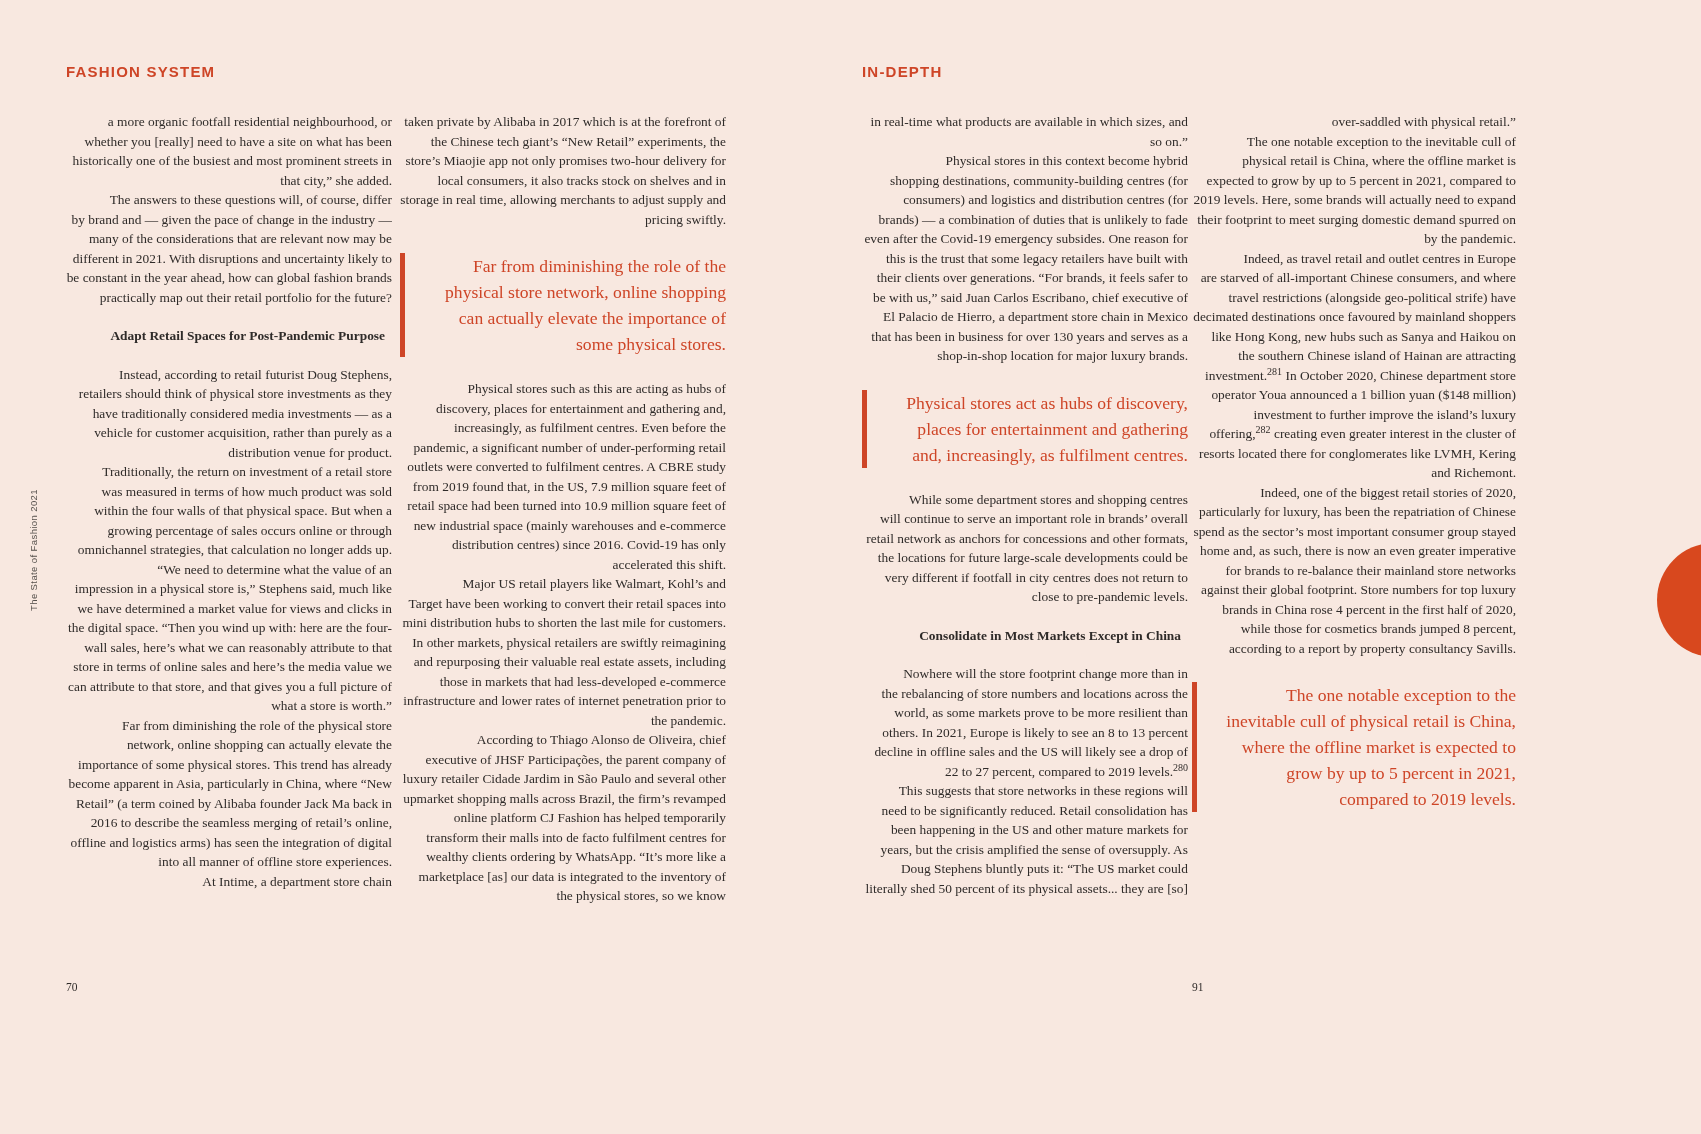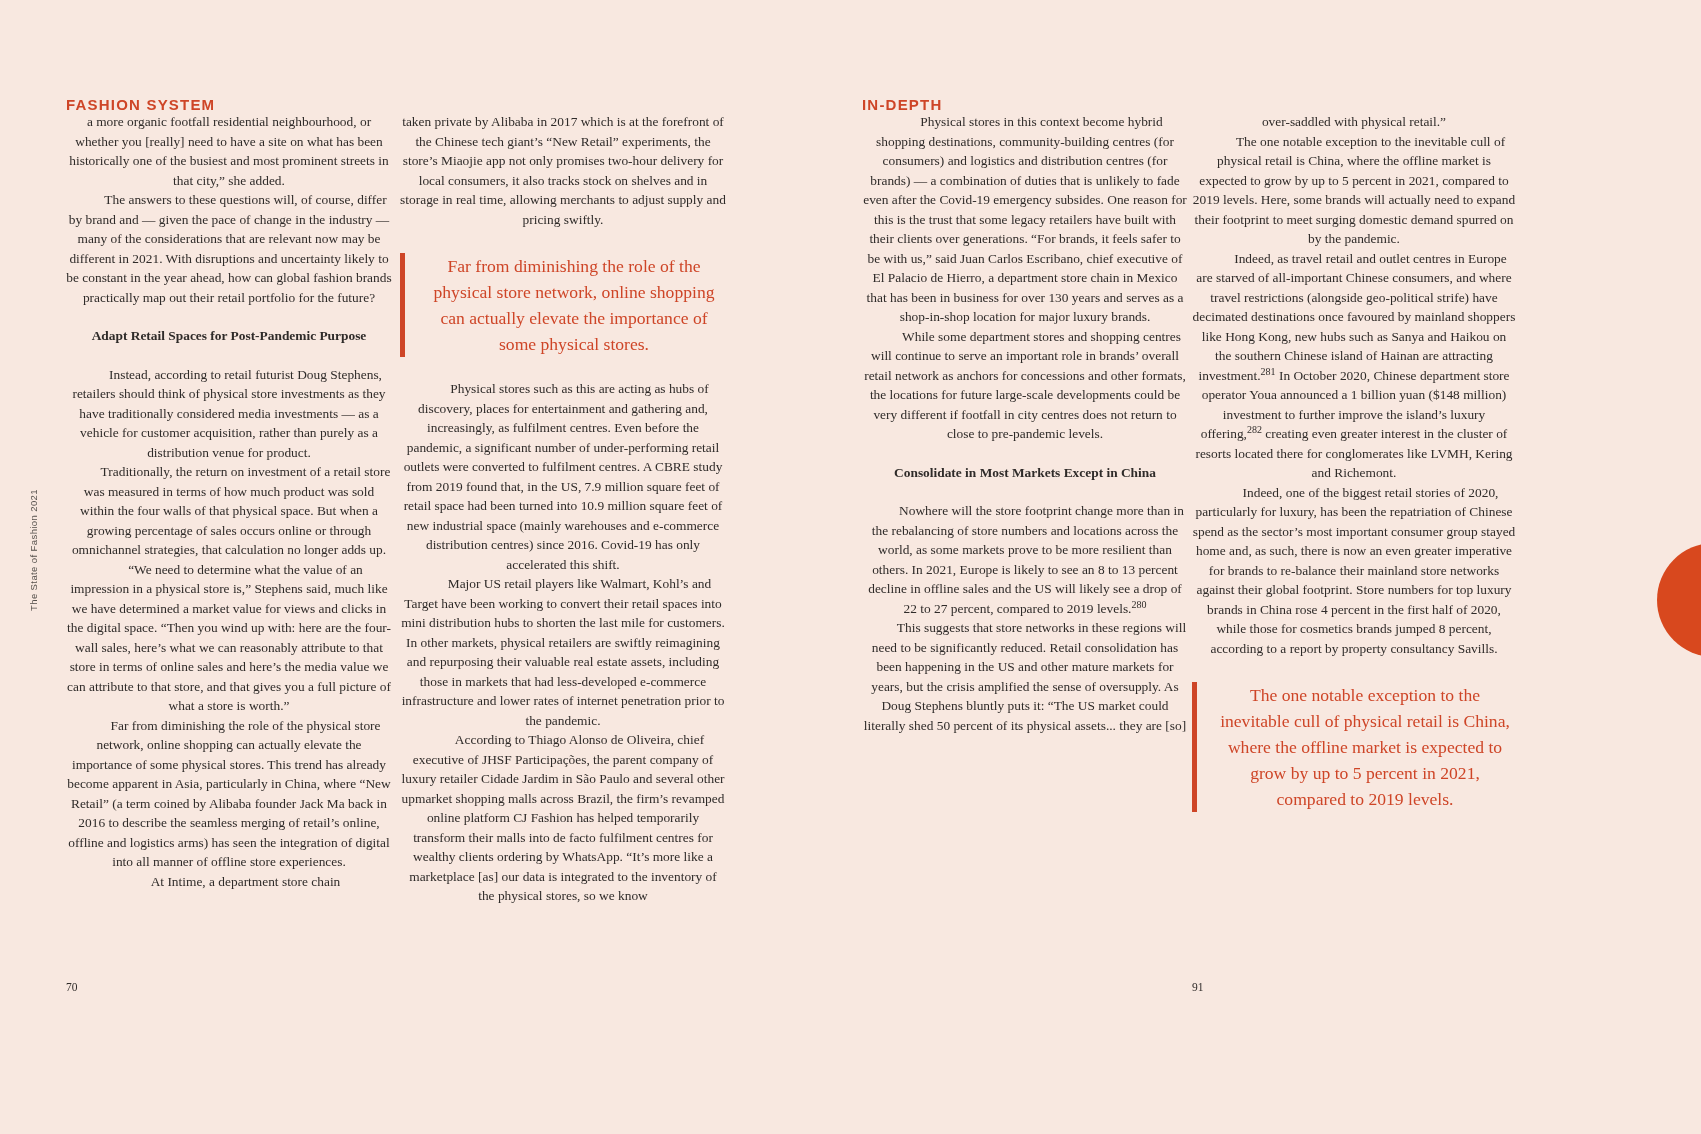--- a/index.html
+++ b/index.html
@@ -8,26 +8,25 @@
     position:relative;overflow:hidden;
     background:var(--bg,#F8E8E0);
     font-family:"Liberation Serif",serif;
     color:var(--body,#2F2B29);
   }
   .page-header{
     position:absolute;top:63px;
     font-family:"Liberation Sans",sans-serif;
     font-weight:bold;font-size:15px;letter-spacing:1.2px;
     color:var(--accent,#CE4527);
-    margin-top:33px;
   }
   .column{
     position:absolute;top:112px;height:860px;overflow:hidden;
     font-size:13.4px;line-height:19.5px;
-    text-align:center;
+    text-align:right;
   }
   .para{margin:0;}
   .para.indent{text-indent:33px;}
   .subhead{font-weight:bold;margin:19px 7px;}
   .pullquote{
     border-left:5px solid var(--accent,#CE4527);
     padding-left:17px;margin:24px 0 22px 0;
     color:var(--accent,#CE4527);
     font-size:17.6px;line-height:26px;
   }
@@ -67,21 +66,23 @@
       <div class="para indent">Physical stores such as this are acting as hubs of discovery, places for entertainment and gathering and, increasingly, as fulfilment centres. Even before the pandemic, a significant number of under-performing retail outlets were converted to fulfilment centres. A CBRE study from 2019 found that, in the US, 7.9 million square feet of retail space had been turned into 10.9 million square feet of new industrial space (mainly warehouses and e-commerce distribution centres) since 2016. Covid-19 has only accelerated this shift.</div>
       <div class="para indent">Major US retail players like Walmart, Kohl’s and Target have been working to convert their retail spaces into mini distribution hubs to shorten the last mile for customers. In other markets, physical retailers are swiftly reimagining and repurposing their valuable real estate assets, including those in markets that had less-developed e-commerce infrastructure and lower rates of internet penetration prior to the pandemic.</div>
       <div class="para indent">According to Thiago Alonso de Oliveira, chief executive of JHSF Participações, the parent company of luxury retailer Cidade Jardim in São Paulo and several other upmarket shopping malls across Brazil, the firm’s revamped online platform CJ Fashion has helped temporarily transform their malls into de facto fulfilment centres for wealthy clients ordering by WhatsApp. “It’s more like a marketplace [as] our data is integrated to the inventory of the physical stores, so we know</div>
     </div>
   <div class="page-number" style="left:66px">70</div>
 </div>
 
 <div>
   <div class="page-header" style="left:862px">IN-DEPTH</div>
   <div class="column" style="left:862px;width:326px">
+      <div class="para">in real-time what products are available in which sizes, and so on.”</div>
       <div class="para indent">Physical stores in this context become hybrid shopping destinations, community-building centres (for consumers) and logistics and distribution centres (for brands) — a combination of duties that is unlikely to fade even after the Covid-19 emergency subsides. One reason for this is the trust that some legacy retailers have built with their clients over generations. “For brands, it feels safer to be with us,” said Juan Carlos Escribano, chief executive of El Palacio de Hierro, a department store chain in Mexico that has been in business for over 130 years and serves as a shop-in-shop location for major luxury brands.</div>
+      <div class="pullquote">Physical stores act as hubs of discovery, places for entertainment and gathering and, increasingly, as fulfilment centres.</div>
       <div class="para indent">While some department stores and shopping centres will continue to serve an important role in brands’ overall retail network as anchors for concessions and other formats, the locations for future large-scale developments could be very different if footfall in city centres does not return to close to pre-pandemic levels.</div>
       <div class="subhead">Consolidate in Most Markets Except in China</div>
       <div class="para indent">Nowhere will the store footprint change more than in the rebalancing of store numbers and locations across the world, as some markets prove to be more resilient than others. In 2021, Europe is likely to see an 8 to 13 percent decline in offline sales and the US will likely see a drop of 22 to 27 percent, compared to 2019 levels.<sup>280</sup></div>
       <div class="para indent">This suggests that store networks in these regions will need to be significantly reduced. Retail consolidation has been happening in the US and other mature markets for years, but the crisis amplified the sense of oversupply. As Doug Stephens bluntly puts it: “The US market could literally shed 50 percent of its physical assets... they are [so]</div>
     </div>
   <div class="column" style="left:1192px;width:324px">
       <div class="para">over-saddled with physical retail.”</div>
       <div class="para indent">The one notable exception to the inevitable cull of physical retail is China, where the offline market is expected to grow by up to 5 percent in 2021, compared to 2019 levels. Here, some brands will actually need to expand their footprint to meet surging domestic demand spurred on by the pandemic.</div>
       <div class="para indent">Indeed, as travel retail and outlet centres in Europe are starved of all-important Chinese consumers, and where travel restrictions (alongside geo-political strife) have decimated destinations once favoured by mainland shoppers like Hong Kong, new hubs such as Sanya and Haikou on the southern Chinese island of Hainan are attracting investment.<sup>281</sup> In October 2020, Chinese department store operator Youa announced a 1 billion yuan ($148 million) investment to further improve the island’s luxury offering,<sup>282</sup> creating even greater interest in the cluster of resorts located there for conglomerates like LVMH, Kering and Richemont.</div>
       <div class="para indent">Indeed, one of the biggest retail stories of 2020, particularly for luxury, has been the repatriation of Chinese spend as the sector’s most important consumer group stayed home and, as such, there is now an even greater imperative for brands to re-balance their mainland store networks against their global footprint. Store numbers for top luxury brands in China rose 4 percent in the first half of 2020, while those for cosmetics brands jumped 8 percent, according to a report by property consultancy Savills.</div>

